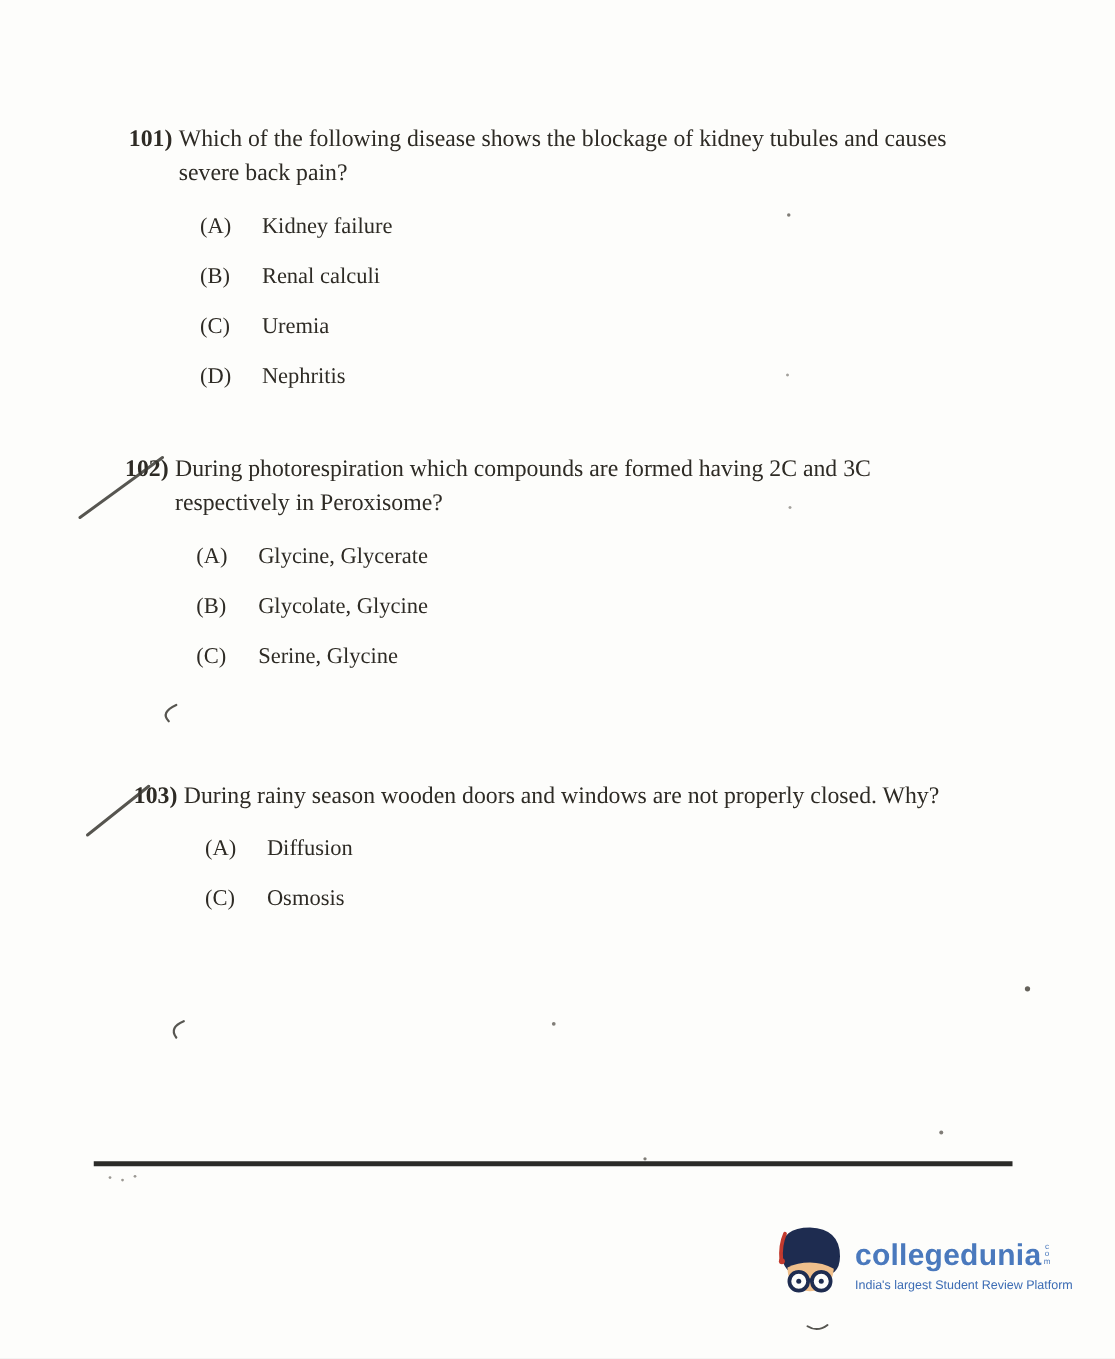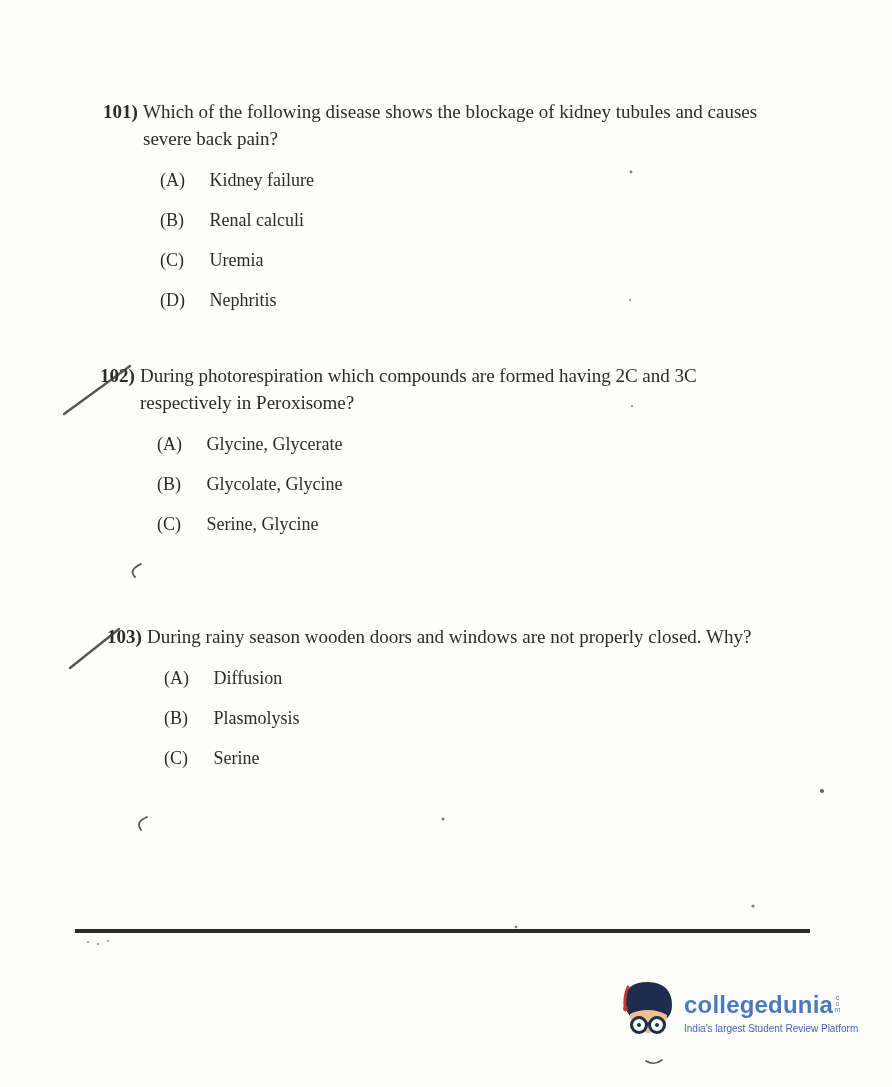--- a/index.html
+++ b/index.html
@@ -153,26 +153,22 @@
     <div class="q-row">
       <span class="q-num">103)</span>
       <p class="q-text">During rainy season wooden doors and windows are not properly closed. Why?</p>
     </div>
     <ul class="options">
       <li class="option">
         <span class="opt-letter">(A)</span>
         <span class="opt-text">Diffusion</span>
       </li>
       <li class="option">
-        <span class="opt-letter">(B)</span>
-        <span class="opt-text">Plasmolysis</span>
-      </li>
-      <li class="option">
         <span class="opt-letter">(C)</span>
-        <span class="opt-text">Serine</span>
+        <span class="opt-text">Osmosis</span>
       </li>
     </ul>
   </section>
 
   <div class="footer-line"></div>
 
   <div class="logo">
     <svg class="mascot" viewBox="0 0 70 76" xmlns="http://www.w3.org/2000/svg">
 
       <path d="M13 24 Q12 4 36 4 Q60 5 60 27 Q60 36 55 40 L18 38 Q13 32 13 24 Z" fill="#1e2c50"></path>

